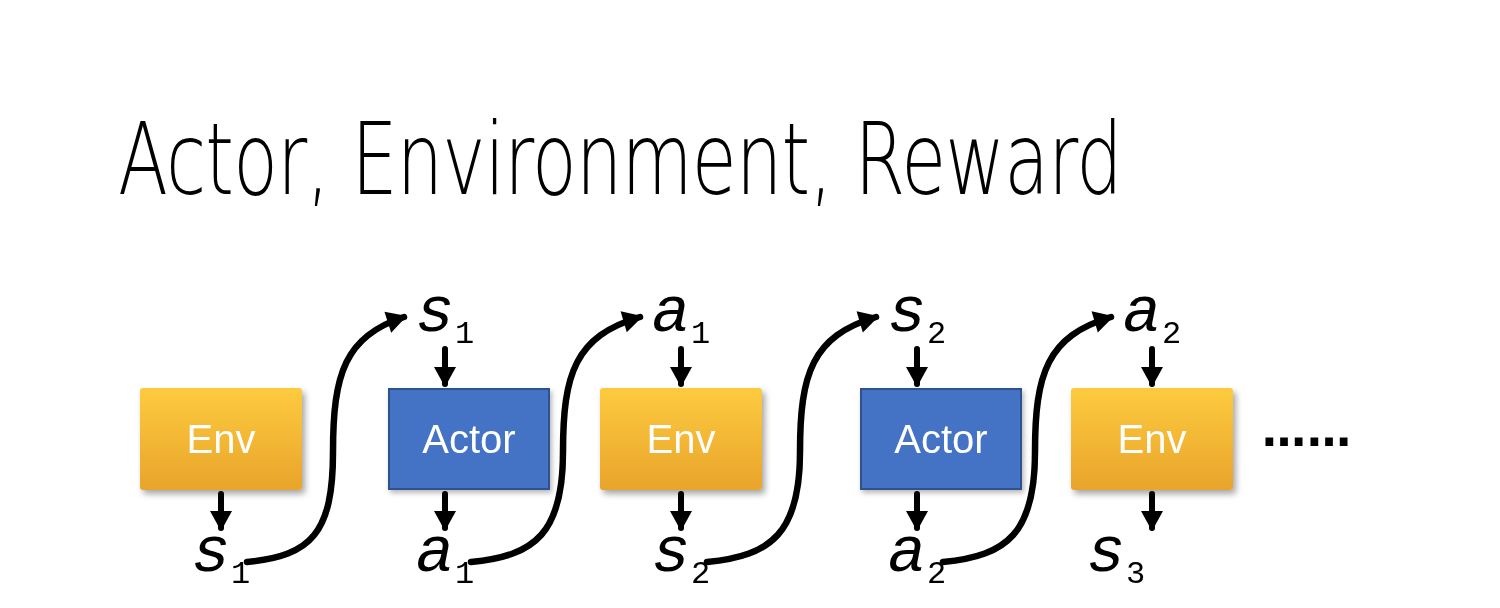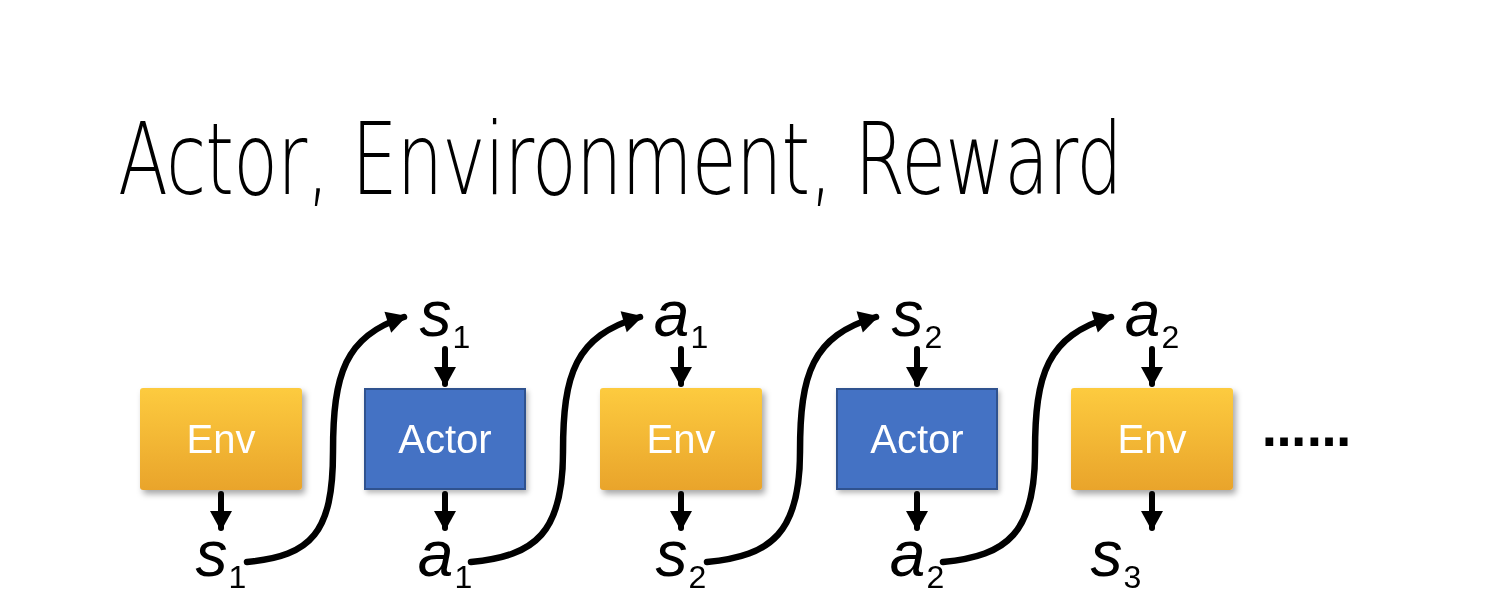--- a/index.html
+++ b/index.html
@@ -30,24 +30,25 @@
   .box.env{
     background:linear-gradient(180deg,var(--env-top,#FDCB3F),var(--env-bottom,#E9A42B));
     color:var(--env-text,#fff); border-radius:3px;
     box-shadow:3px 4px 6px rgba(0,0,0,0.35);
   }
   .box.actor{
     background:var(--actor-fill,#4472C4);
     border:2px solid var(--actor-border,#2F528F);
     color:var(--actor-text,#fff);
     box-shadow:2px 3px 5px rgba(0,0,0,0.28);
+    margin-left:24px;
   }
   .mlabel{
     position:absolute; transform:translateX(-50%);
-    font-family:Liberation Sans, sans-serif; color:#000;
+    font-family:Liberation Mono, monospace; color:#000;
     line-height:1; white-space:nowrap;
   }
   .mlabel .var{ font-style:italic; font-size:64px; }
   .mlabel .sub{
     font-style:normal; font-size:32px;
     vertical-align:-12px; margin-left:1px; line-height:1;
   }
   .mlabel.top{ top:282px; }
   .mlabel.bottom{ top:522px; }
   .ellipsis{

